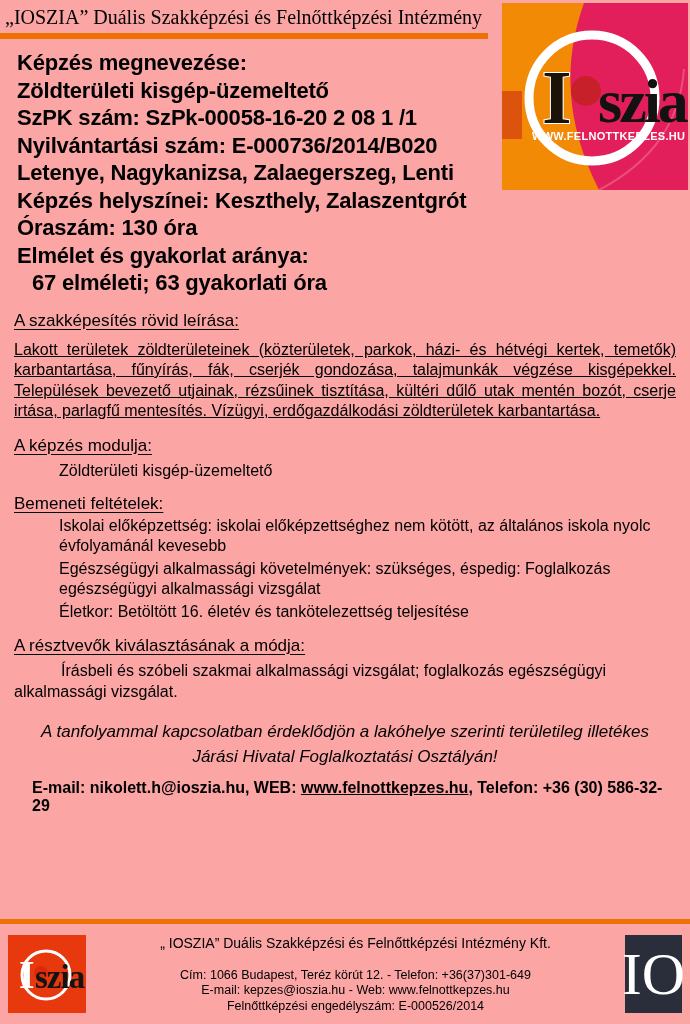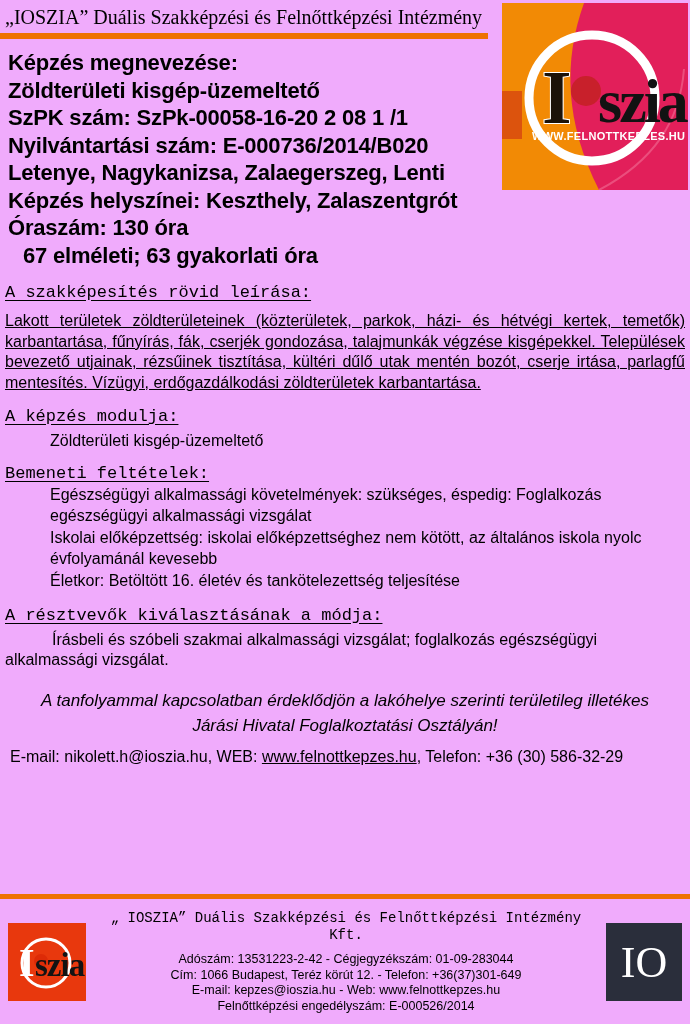--- a/index.html
+++ b/index.html
@@ -1,69 +1,69 @@
 <!DOCTYPE html>
 <html><head>
 <meta charset="utf-8">
 <style>
   html,body { margin:0; padding:0; background:#e9e9e9; }
   .page {
     position:relative; width:690px; height:1024px; margin:0 auto;
-    background:#f0abfc; color:#000;
+    background:#fca5a5; color:#000;
     font-family:"Liberation Sans", sans-serif;
     display:flex; flex-direction:column; overflow:hidden;
   }
   
   .header-title {
     font-family:"Liberation Serif", serif;
     font-size:20px; padding:6px 0 2px 5px; color:#000;
   }
   .header-rule { width:488px; height:6px; background:var(--accent); margin-top:2px; }
   .logo-main { position:absolute; top:3px; right:2px; width:186px; height:187px; }
   
   .course-block {
     margin:10px 0 0 5px;
     font-weight:bold; font-size:22px; line-height:27.5px;
     letter-spacing:-0.2px; white-space:nowrap;
   }
   .course-indent { padding-left:15px; }
   
-  main { padding:0 3px; }
+  main { padding:0 12px; }
   .sec-h {
     font-size:17px; margin:14px 0 0 2px;
-    text-decoration:underline; text-underline-offset:3px;font-family:Liberation Mono, monospace;
+    text-decoration:underline; text-underline-offset:3px;
   }
   .sec-body {
     font-size:16px; line-height:20.5px; margin:9px 2px 0 2px;
     text-align:justify;
     text-decoration:underline;
   }
   .module-line { font-size:16px; margin:6px 0 0 47px; }
   .entry-item { font-size:16px; line-height:20.5px; margin:2px 6px 0 47px; }
   .selection-body { font-size:16px; line-height:20.5px; margin:5px 2px 0 2px; text-indent:47px; }
   .notice {
     font-size:17px; font-weight:normal; font-style:italic;
     text-align:center; line-height:25px; margin:17px 18px 0 18px;
   }
-  .contact-line { font-size:16px; margin:10px 0 0 7px; }
+  .contact-line { font-size:16px; margin:10px 0 0 20px;font-weight:bold; }
   .weblink { text-decoration:underline; }
   
   footer { margin-top:auto; }
   .footer-rule { height:5px; background:var(--accent); }
   .footer-row { display:flex; align-items:center; padding:11px 8px 10px 8px; }
   .footer-center { flex:1; text-align:center; padding:0 6px; }
   .footer-company {
-    font-family:Liberation Mono, monospace;
-    font-size:14px; line-height:17px; margin-bottom:8px;
+    font-family:Liberation Sans, sans-serif;
+    font-size:14px; line-height:17px; margin-bottom:16px;
   }
   .footer-line { font-size:12.5px; line-height:15.5px; }
   .footer-logo-right-box {
-    width:76px; height:78px; background:#2A2E3B;
+    width:57px; height:78px; background:#2A2E3B;
     display:flex; align-items:center; justify-content:center;
-    color:#fff; font-family:"Liberation Serif", serif; font-size:44px;
+    color:#fff; font-family:"Liberation Serif", serif; font-size:60px;
   }
 </style>
 </head>
 <body>
 
 <div class="page" style="--accent:#EE7203;">
 
   <header>
     <div class="header-title">„IOSZIA” Duális Szakképzési és Felnőttképzési Intézmény</div>
     <div class="header-rule"></div>
@@ -86,37 +86,38 @@
   <main>
 
     <div class="course-block">
       <div>Képzés megnevezése:</div>
       <div>Zöldterületi kisgép-üzemeltető</div>
       <div>SzPK szám: SzPk-00058-16-20 2 08 1 /1</div>
       <div>Nyilvántartási szám: E-000736/2014/B020</div>
       <div>Letenye, Nagykanizsa, Zalaegerszeg, Lenti</div>
       <div>Képzés helyszínei: Keszthely, Zalaszentgrót</div>
       <div>Óraszám: 130 óra</div>
+      <div>Elmélet és gyakorlat aránya:</div>
       <div class="course-indent">67 elméleti; 63 gyakorlati óra</div>
     </div>
 
     <section>
       <div class="sec-h">A szakképesítés rövid leírása:</div>
       <p class="sec-body">Lakott területek zöldterületeinek (közterületek, parkok, házi- és hétvégi kertek, temetők) karbantartása, fűnyírás, fák, cserjék gondozása, talajmunkák végzése kisgépekkel. Települések bevezető utjainak, rézsűinek tisztítása, kültéri dűlő utak mentén bozót, cserje irtása, parlagfű mentesítés. Vízügyi, erdőgazdálkodási zöldterületek karbantartása.</p>
     </section>
 
     <section>
       <div class="sec-h">A képzés modulja:</div>
       <div class="module-line">Zöldterületi kisgép-üzemeltető</div>
     </section>
 
     <section>
       <div class="sec-h">Bemeneti feltételek:</div>
+      <div class="entry-item">Iskolai előképzettség: iskolai előképzettséghez nem kötött, az általános iskola nyolc évfolyamánál kevesebb</div>
       <div class="entry-item">Egészségügyi alkalmassági követelmények: szükséges, éspedig: Foglalkozás egészségügyi alkalmassági vizsgálat</div>
-      <div class="entry-item">Iskolai előképzettség: iskolai előképzettséghez nem kötött, az általános iskola nyolc évfolyamánál kevesebb</div>
       <div class="entry-item">Életkor: Betöltött 16. életév és tankötelezettség teljesítése</div>
     </section>
 
     <section>
       <div class="sec-h">A résztvevők kiválasztásának a módja:</div>
       <p class="selection-body">Írásbeli és szóbeli szakmai alkalmassági vizsgálat; foglalkozás egészségügyi alkalmassági vizsgálat.</p>
     </section>
 
     <p class="notice">A tanfolyammal kapcsolatban érdeklődjön a lakóhelye szerinti területileg illetékes Járási Hivatal Foglalkoztatási Osztályán!</p>
 
@@ -133,21 +134,20 @@
       <svg viewBox="0 0 78 78" width="78" height="78" xmlns="http://www.w3.org/2000/svg">
         <rect width="78" height="78" fill="#E8380D"></rect>
         <circle cx="38" cy="40" r="24" fill="none" stroke="#ffffff" stroke-width="3"></circle>
         <circle cx="33" cy="38" r="7" fill="#DD2B07"></circle>
         <text x="11" y="53" font-family="Liberation Serif, serif" font-weight="bold" font-size="40" fill="#ffffff">I</text>
         <text x="27" y="53" font-family="Liberation Serif, serif" font-weight="bold" font-size="33" letter-spacing="-1" fill="#131313">szia</text>
       </svg>
 
       <div class="footer-center">
         <div class="footer-company">„ IOSZIA” Duális Szakképzési és Felnőttképzési Intézmény Kft.</div>
-        <div class="footer-line">Adószám: 13531223-2-42 - Cégjegyzékszám: 01-09-283044</div>
         <div class="footer-line">Cím: 1066 Budapest, Teréz körút 12. - Telefon: +36(37)301-649</div>
         <div class="footer-line">E-mail: kepzes@ioszia.hu - Web: www.felnottkepzes.hu</div>
         <div class="footer-line">Felnőttképzési engedélyszám: E-000526/2014</div>
       </div>
 
       <div class="footer-logo-right-box">
         <span>IO</span>
       </div>
 
     </div>

